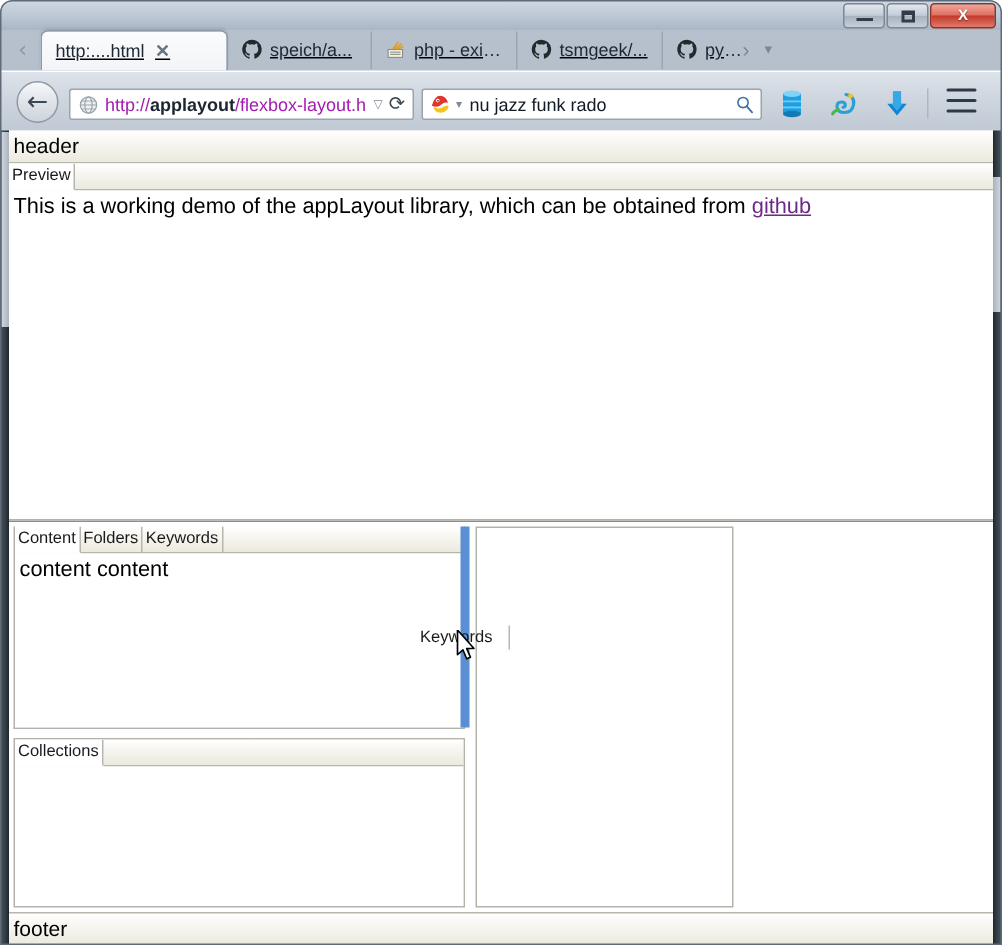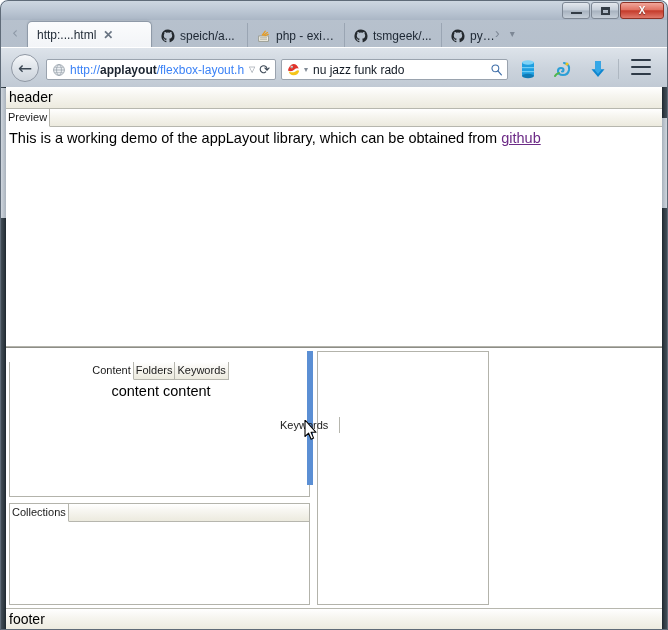--- a/index.html
+++ b/index.html
@@ -108,21 +108,22 @@
     line-height: 18px;
     text-align: center;
     font-family: "DejaVu Sans", sans-serif;
   }
   .tabs {
     position: absolute;
     left: 27px;
     top: 0;
     height: 30px;
     display: flex;
-    align-items: flex-end;
+    align-items: center;
+    text-decoration: underline;
   }
   .tab {
     position: relative;
     height: 25px;
     box-sizing: border-box;
     display: flex;
     align-items: center;
     padding: 0 9px;
     font-size: 12px;
     color: #1d2733;
@@ -213,21 +214,21 @@
   }
   .url-text {
     flex: 1 1 auto;
     font-size: 12px;
     color: #9aa0a8;
     white-space: nowrap;
     overflow: hidden;
     line-height: 14px;
   }
   .url-text b { color: #1b2430; font-weight: bold; }
-  .url-text i { color: #3b82f6; font-style: normal; }
+  .url-text i { color: #a21caf; font-style: normal; }
   .url-caret {
     flex: 0 0 auto;
     color: #808a95;
     font-size: 8px;
     padding: 0 4px;
   }
   .url-reload {
     flex: 0 0 auto;
     color: #3c4855;
     font-size: 13px;
@@ -445,23 +446,22 @@
   .col-left {
     flex: 0 0 307px;
     width: 307px;
     display: flex;
     flex-direction: column;
     box-sizing: border-box;
   }
   .content-panel {
     flex: 0 0 135px;
     height: 135px;
-    margin: 14px 3px 0 3px;
+    margin: 3px 3px 0 3px;
     border-top: none;
-    align-items: center;
   }
   .collections-panel {
     flex: 1 1 auto;
     margin: 6px 3px 3px 3px;
   }
   .splitter {
     flex: 0 0 4px;
     width: 4px;
     background: #ffffff;
   }

